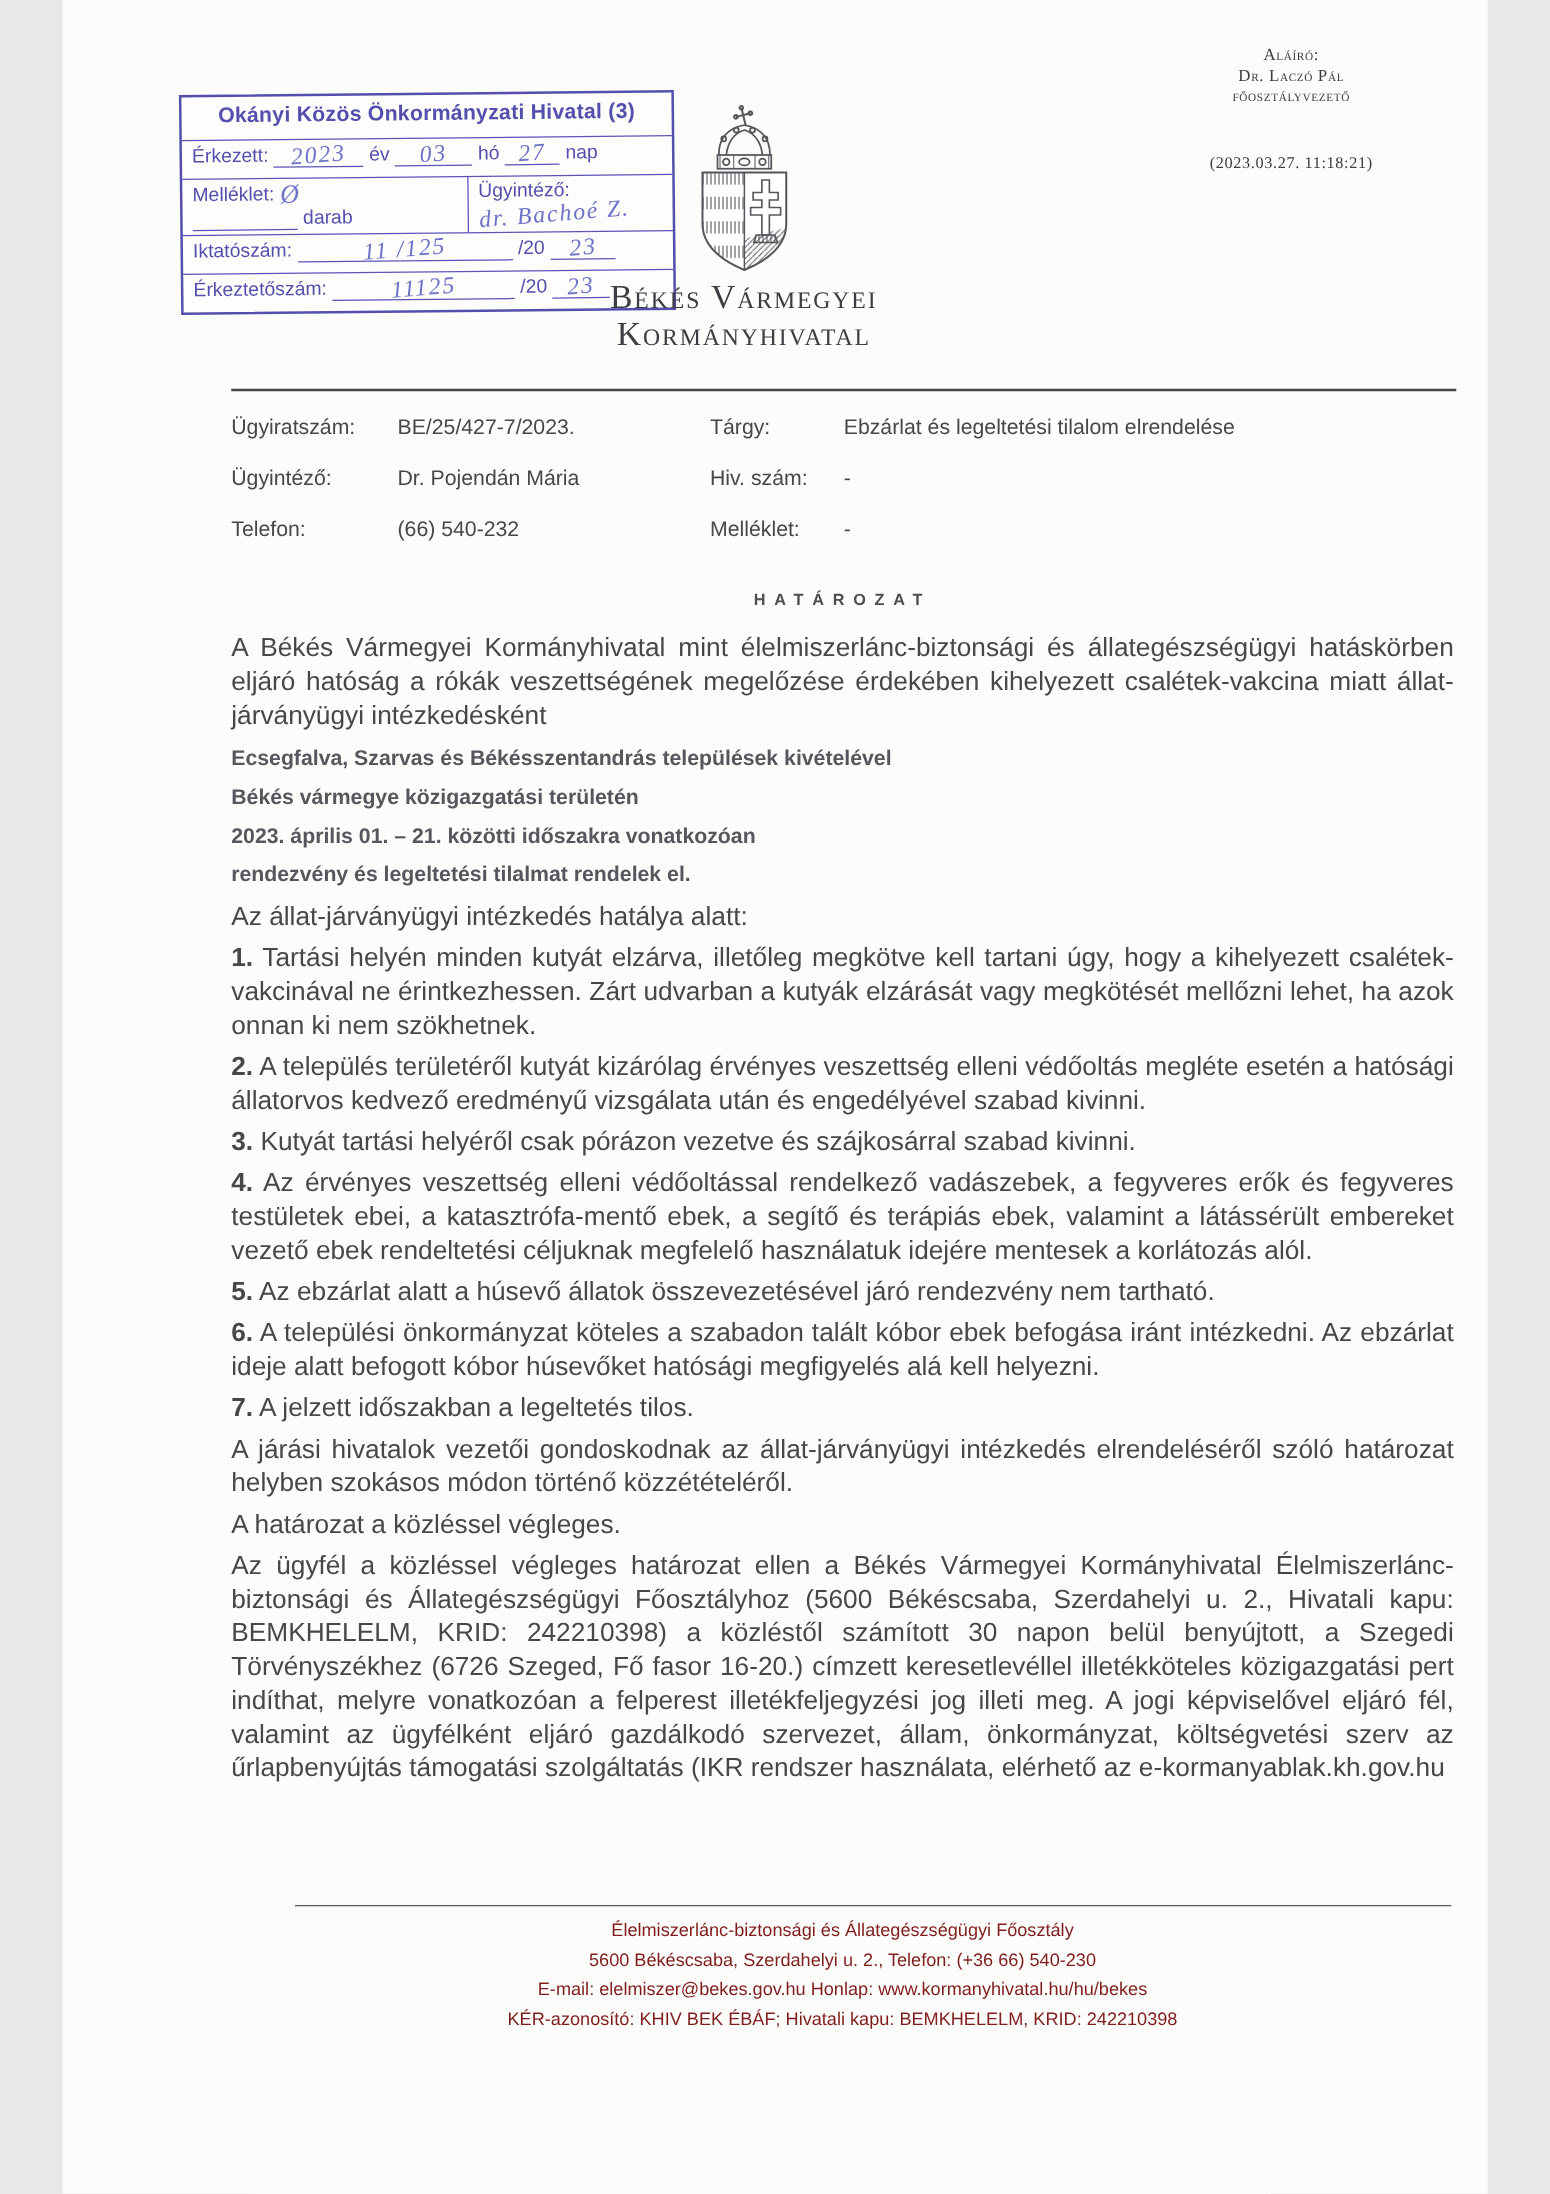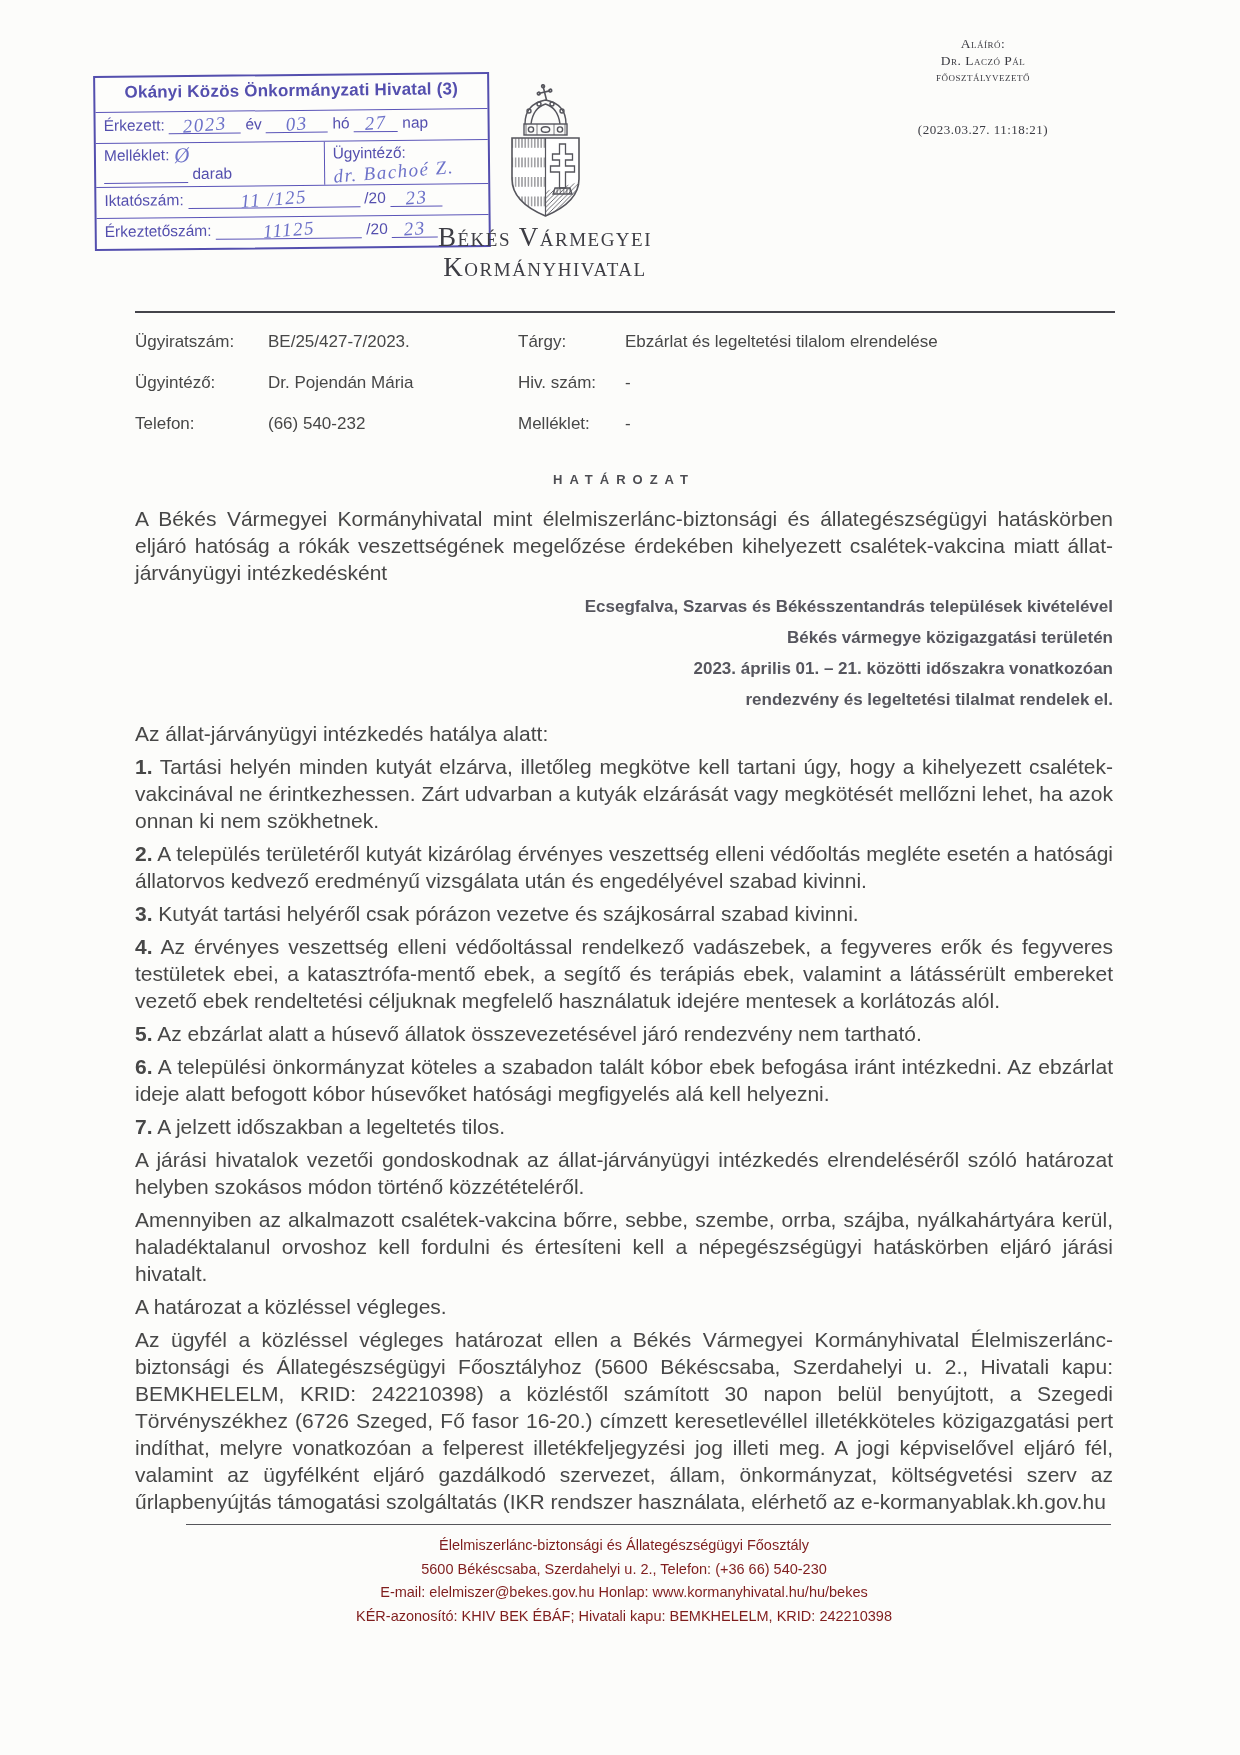--- a/index.html
+++ b/index.html
@@ -1,18 +1,18 @@
 <!DOCTYPE html>
 <html><head>
 <meta charset="utf-8">
 <style>
   html,body{margin:0;padding:0;background:#e8e8e8;}
   .page{
     position:relative;
-    width:1240px;height:1755px;
+    width:1140px;height:1755px;
     margin:0 auto;
     background:#fcfcfa;
     font-family:"Liberation Sans", sans-serif;
     color:#474747;
     overflow:hidden;
   }
 
   
   .signer{
     position:absolute;left:868px;top:36px;width:230px;
@@ -65,21 +65,21 @@
 
   
   .h-title{
     text-align:center;font-weight:bold;font-size:13px;
     letter-spacing:7px;color:#4d4d52;
     margin:36px 0 18px 0;
   }
   .para{font-size:21px;line-height:27px;text-align:justify;margin:6px 0;}
   .para b{color:#474747;}
   .cline{
-    text-align:right;font-weight:bold;color:#56565e;
+    text-align:left;font-weight:bold;color:#56565e;
     font-size:17px;line-height:29px;margin:2px 0;
   }
 
   
   .foot-rule{position:absolute;left:186px;top:1524px;width:925px;border-top:1.6px solid #55555a;}
   .footer{
     position:absolute;left:135px;top:1534px;width:978px;
     text-align:center;font-size:14.5px;line-height:23.5px;color:#7f1d1d;
   }
 </style>
@@ -231,21 +231,20 @@
 
     <p class="para"><b>1.</b> <span>Tartási helyén minden kutyát elzárva, illetőleg megkötve kell tartani úgy, hogy a kihelyezett csalétek-vakcinával ne érintkezhessen. Zárt udvarban a kutyák elzárását vagy megkötését mellőzni lehet, ha azok onnan ki nem szökhetnek.</span></p>
     <p class="para"><b>2.</b> <span>A település területéről kutyát kizárólag érvényes veszettség elleni védőoltás megléte esetén a hatósági állatorvos kedvező eredményű vizsgálata után és engedélyével szabad kivinni.</span></p>
     <p class="para"><b>3.</b> <span>Kutyát tartási helyéről csak pórázon vezetve és szájkosárral szabad kivinni.</span></p>
     <p class="para"><b>4.</b> <span>Az érvényes veszettség elleni védőoltással rendelkező vadászebek, a fegyveres erők és fegyveres testületek ebei, a katasztrófa-mentő ebek, a segítő és terápiás ebek, valamint a látássérült embereket vezető ebek rendeltetési céljuknak megfelelő használatuk idejére mentesek a korlátozás alól.</span></p>
     <p class="para"><b>5.</b> <span>Az ebzárlat alatt a húsevő állatok összevezetésével járó rendezvény nem tartható.</span></p>
     <p class="para"><b>6.</b> <span>A települési önkormányzat köteles a szabadon talált kóbor ebek befogása iránt intézkedni. Az ebzárlat ideje alatt befogott kóbor húsevőket hatósági megfigyelés alá kell helyezni.</span></p>
     <p class="para"><b>7.</b> <span>A jelzett időszakban a legeltetés tilos.</span></p>
 
     <p class="para">A járási hivatalok vezetői gondoskodnak az állat-járványügyi intézkedés elrendeléséről szóló határozat helyben szokásos módon történő közzétételéről.</p>
-    <p class="para">Amennyiben az alkalmazott csalétek-vakcina bőrre, sebbe, szembe, orrba, szájba, nyálkahártyára kerül, haladéktalanul orvoshoz kell fordulni és értesíteni kell a népegészségügyi hatáskörben eljáró járási hivatalt.</p>
     <p class="para">A határozat a közléssel végleges.</p>
     <p class="para">Az ügyfél a közléssel végleges határozat ellen a Békés Vármegyei Kormányhivatal Élelmiszerlánc-biztonsági és Állategészségügyi Főosztályhoz (5600 Békéscsaba, Szerdahelyi u. 2., Hivatali kapu: BEMKHELELM, KRID: 242210398) a közléstől számított 30 napon belül benyújtott, a Szegedi Törvényszékhez (6726 Szeged, Fő fasor 16-20.) címzett keresetlevéllel illetékköteles közigazgatási pert indíthat, melyre vonatkozóan a felperest illetékfeljegyzési jog illeti meg. A jogi képviselővel eljáró fél, valamint az ügyfélként eljáró gazdálkodó szervezet, állam, önkormányzat, költségvetési szerv az űrlapbenyújtás támogatási szolgáltatás (IKR rendszer használata, elérhető az e-kormanyablak.kh.gov.hu</p>
   </div>
 
   <div class="foot-rule"></div>
   <div class="footer">
     <div>Élelmiszerlánc-biztonsági és Állategészségügyi Főosztály</div>
     <div>5600 Békéscsaba, Szerdahelyi u. 2., Telefon: (+36 66) 540-230</div>
     <div>E-mail: elelmiszer@bekes.gov.hu Honlap: www.kormanyhivatal.hu/hu/bekes</div>
     <div>KÉR-azonosító: KHIV BEK ÉBÁF; Hivatali kapu: BEMKHELELM, KRID: 242210398</div>

